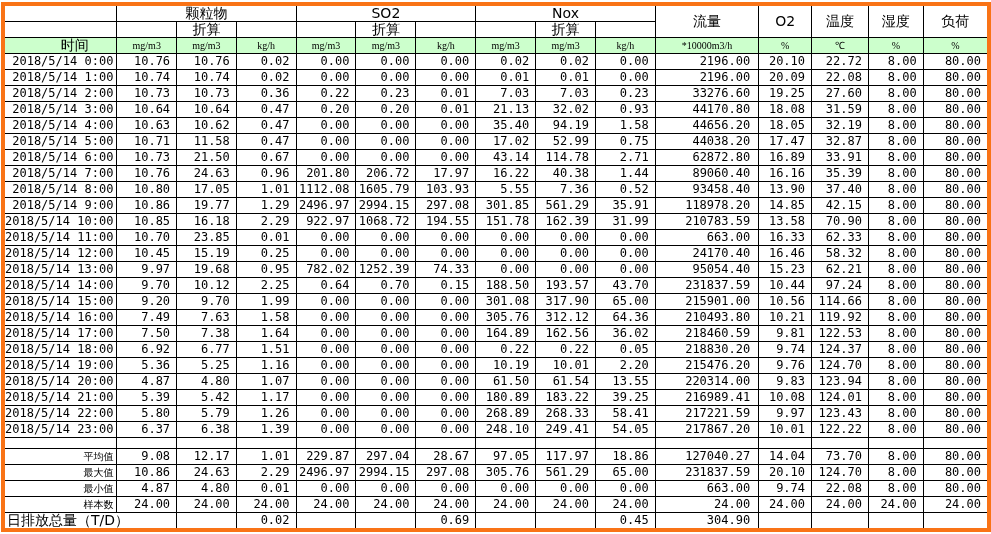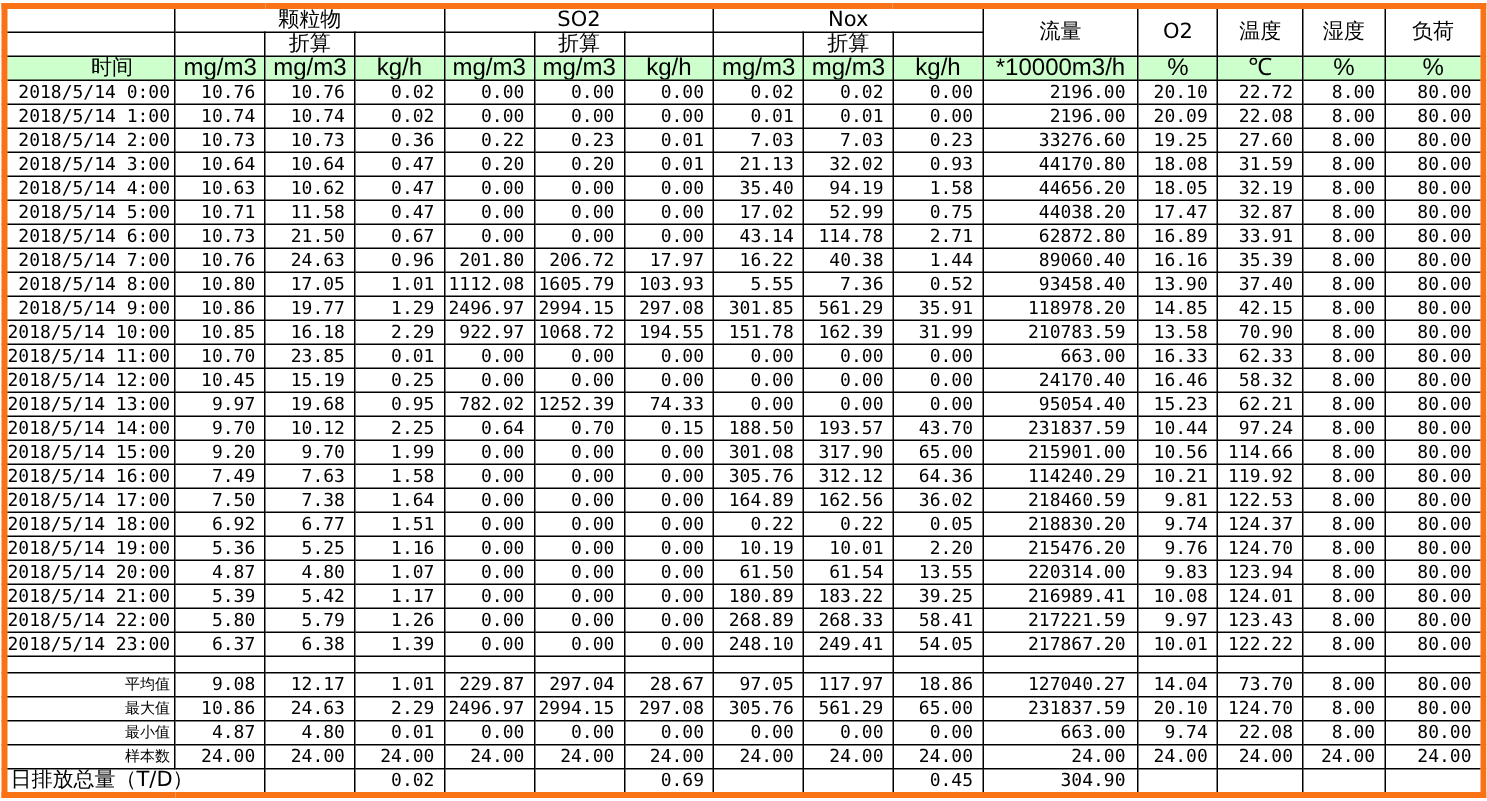--- a/index.html
+++ b/index.html
@@ -24,22 +24,22 @@
     line-height: 15px;
     overflow: hidden;
     white-space: nowrap;
     font-weight: normal;
     font-size: 13px;
     text-align: center;
   }
   thead th { font-size: 14px; }
   tr.units-row th {
     background: var(--header-bg, #ccffcc);
-    font-size: 16px;
-    font-family: Liberation Sans, sans-serif;
+    font-size: 10px;
+    font-family: Liberation Serif, serif;
   }
   tr.units-row th.cjk { font-family: "DejaVu Sans", sans-serif; font-size: 14px; padding-left: 28px; }
   td.time-cell {
     text-align: right;
     padding-right: 3px;
     font-family: "DejaVu Sans Mono", monospace;
     font-size: 12px;
   }
   td.num {
     text-align: right;
@@ -401,21 +401,21 @@
         <td class="time-cell">2018/5/14 16:00</td>
         <td class="num">7.49</td>
         <td class="num">7.63</td>
         <td class="num">1.58</td>
         <td class="num">0.00</td>
         <td class="num">0.00</td>
         <td class="num">0.00</td>
         <td class="num">305.76</td>
         <td class="num">312.12</td>
         <td class="num">64.36</td>
-        <td class="num flow">114240.29</td>
+        <td class="num flow">210493.80</td>
         <td class="num">10.21</td>
         <td class="num">119.92</td>
         <td class="num">8.00</td>
         <td class="num">80.00</td>
       </tr>
       <tr>
         <td class="time-cell">2018/5/14 17:00</td>
         <td class="num">7.50</td>
         <td class="num">7.38</td>
         <td class="num">1.64</td>

